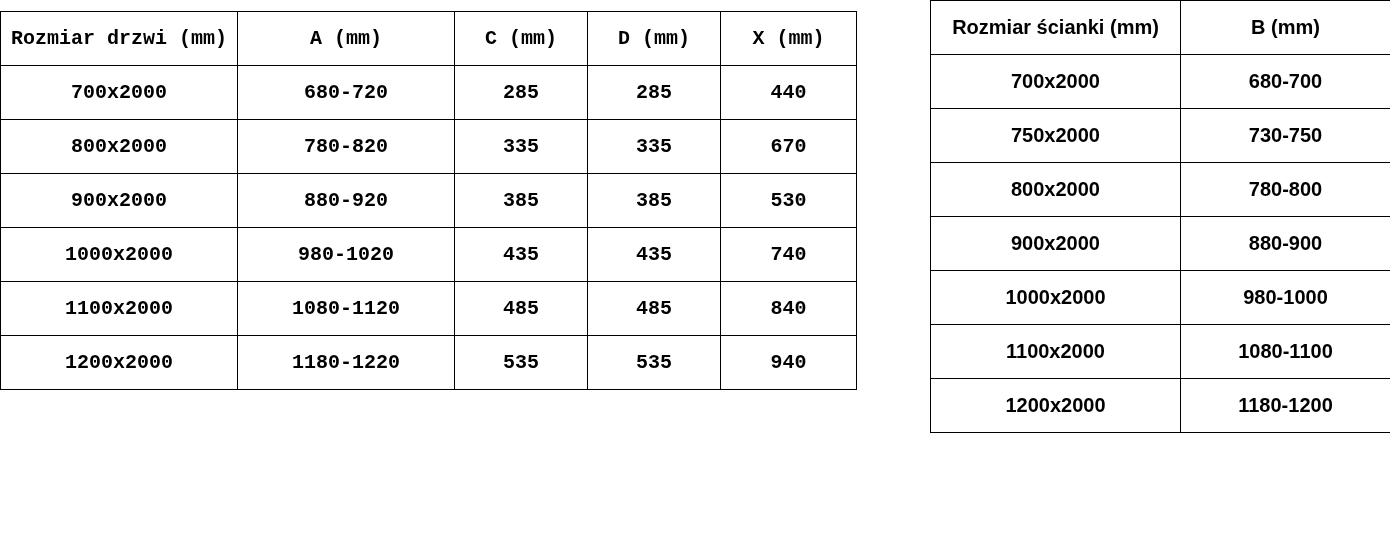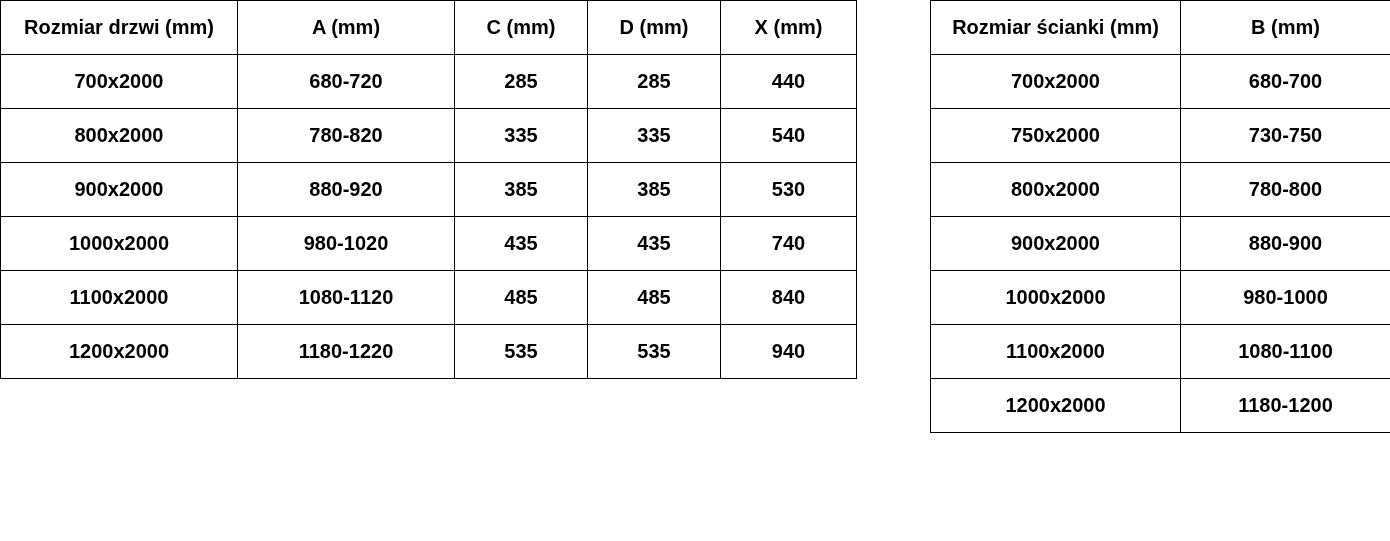--- a/index.html
+++ b/index.html
@@ -36,22 +36,23 @@
     box-sizing: border-box;
     background: #ffffff;
     color: #000000;
   }
   table.spec th {
     font-weight: bold;
   }
   
   #doors-table {
     left: 0px;
-    top: 0px;
+    top: 11px;
     width: 856px;
+    font-family: Liberation Mono, monospace;
   }
   #doors-table col.c0 { width: 237px; }
   #doors-table col.c1 { width: 217px; }
   #doors-table col.c2 { width: 133px; }
   #doors-table col.c3 { width: 133px; }
   #doors-table col.c4 { width: 136px; }
 
   
   #wall-table {
     left: 930px;
@@ -89,21 +90,21 @@
         <td>680-720</td>
         <td>285</td>
         <td>285</td>
         <td>440</td>
       </tr>
       <tr>
         <td>800x2000</td>
         <td>780-820</td>
         <td>335</td>
         <td>335</td>
-        <td>540</td>
+        <td>670</td>
       </tr>
       <tr>
         <td>900x2000</td>
         <td>880-920</td>
         <td>385</td>
         <td>385</td>
         <td>530</td>
       </tr>
       <tr>
         <td>1000x2000</td>

